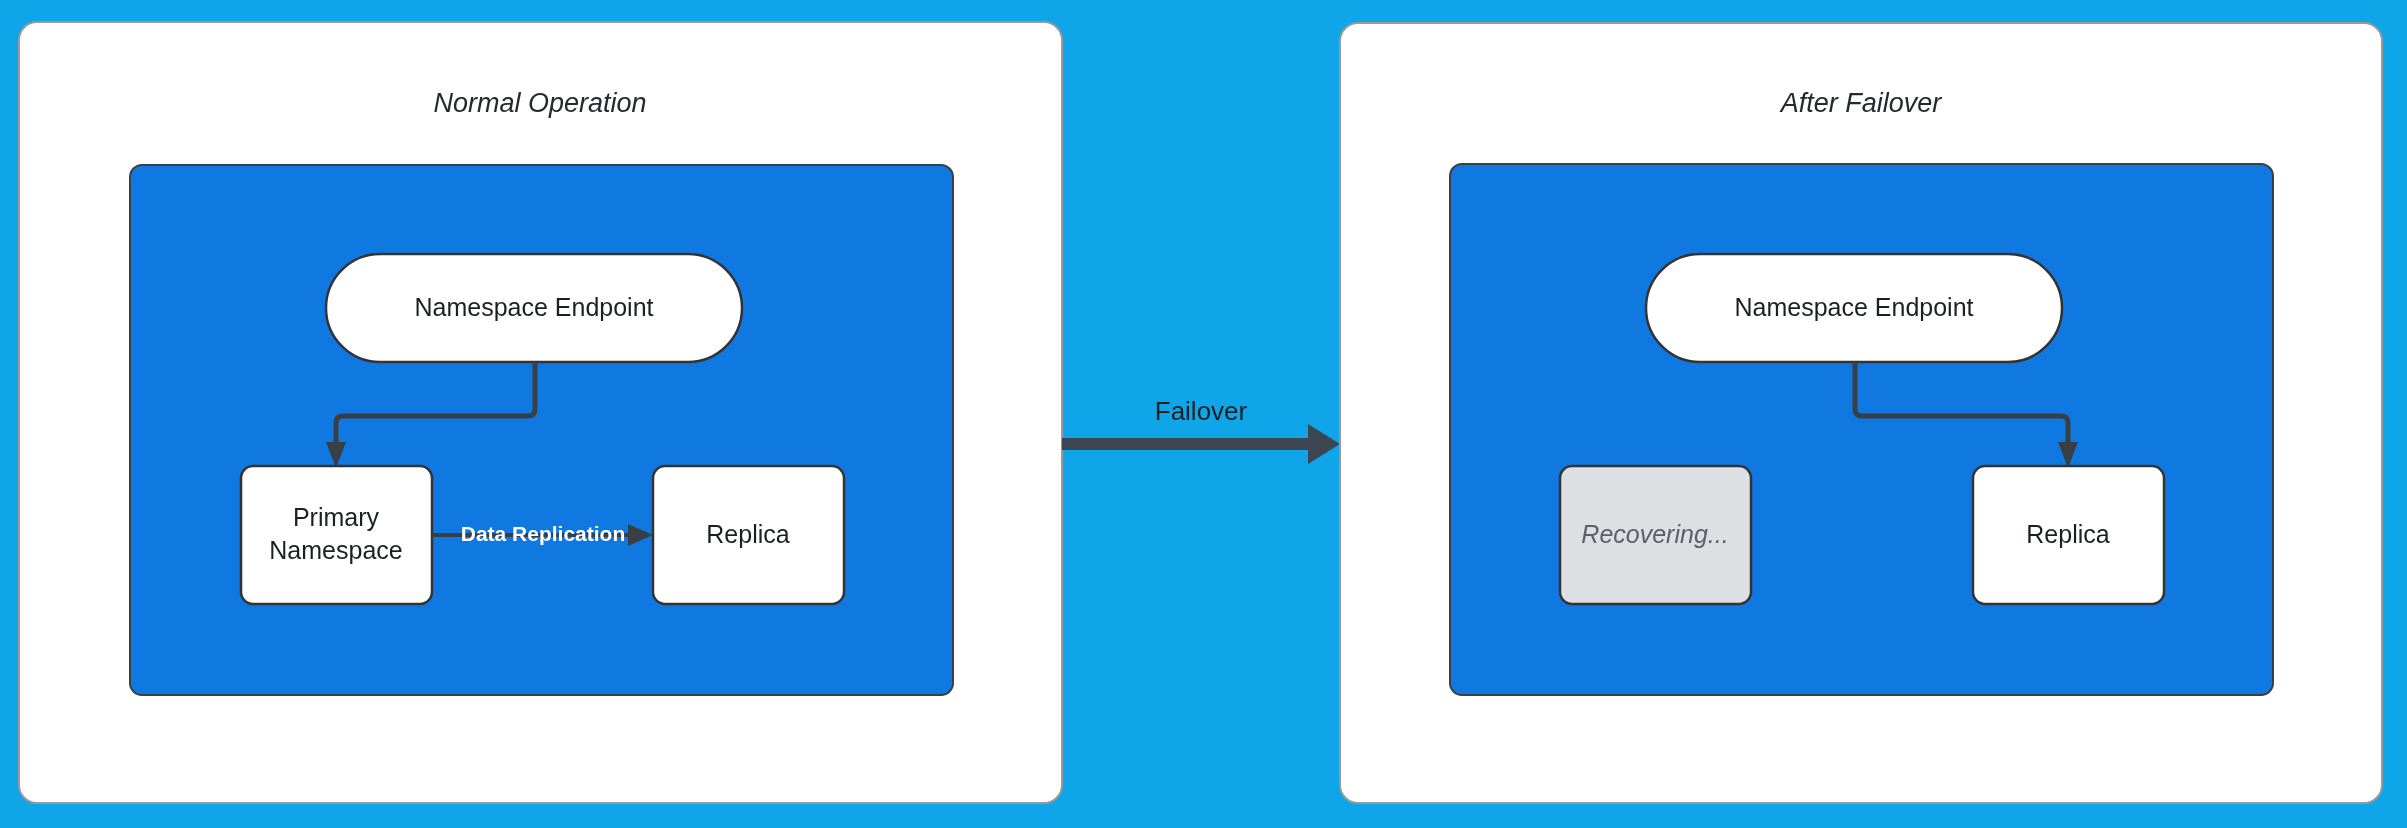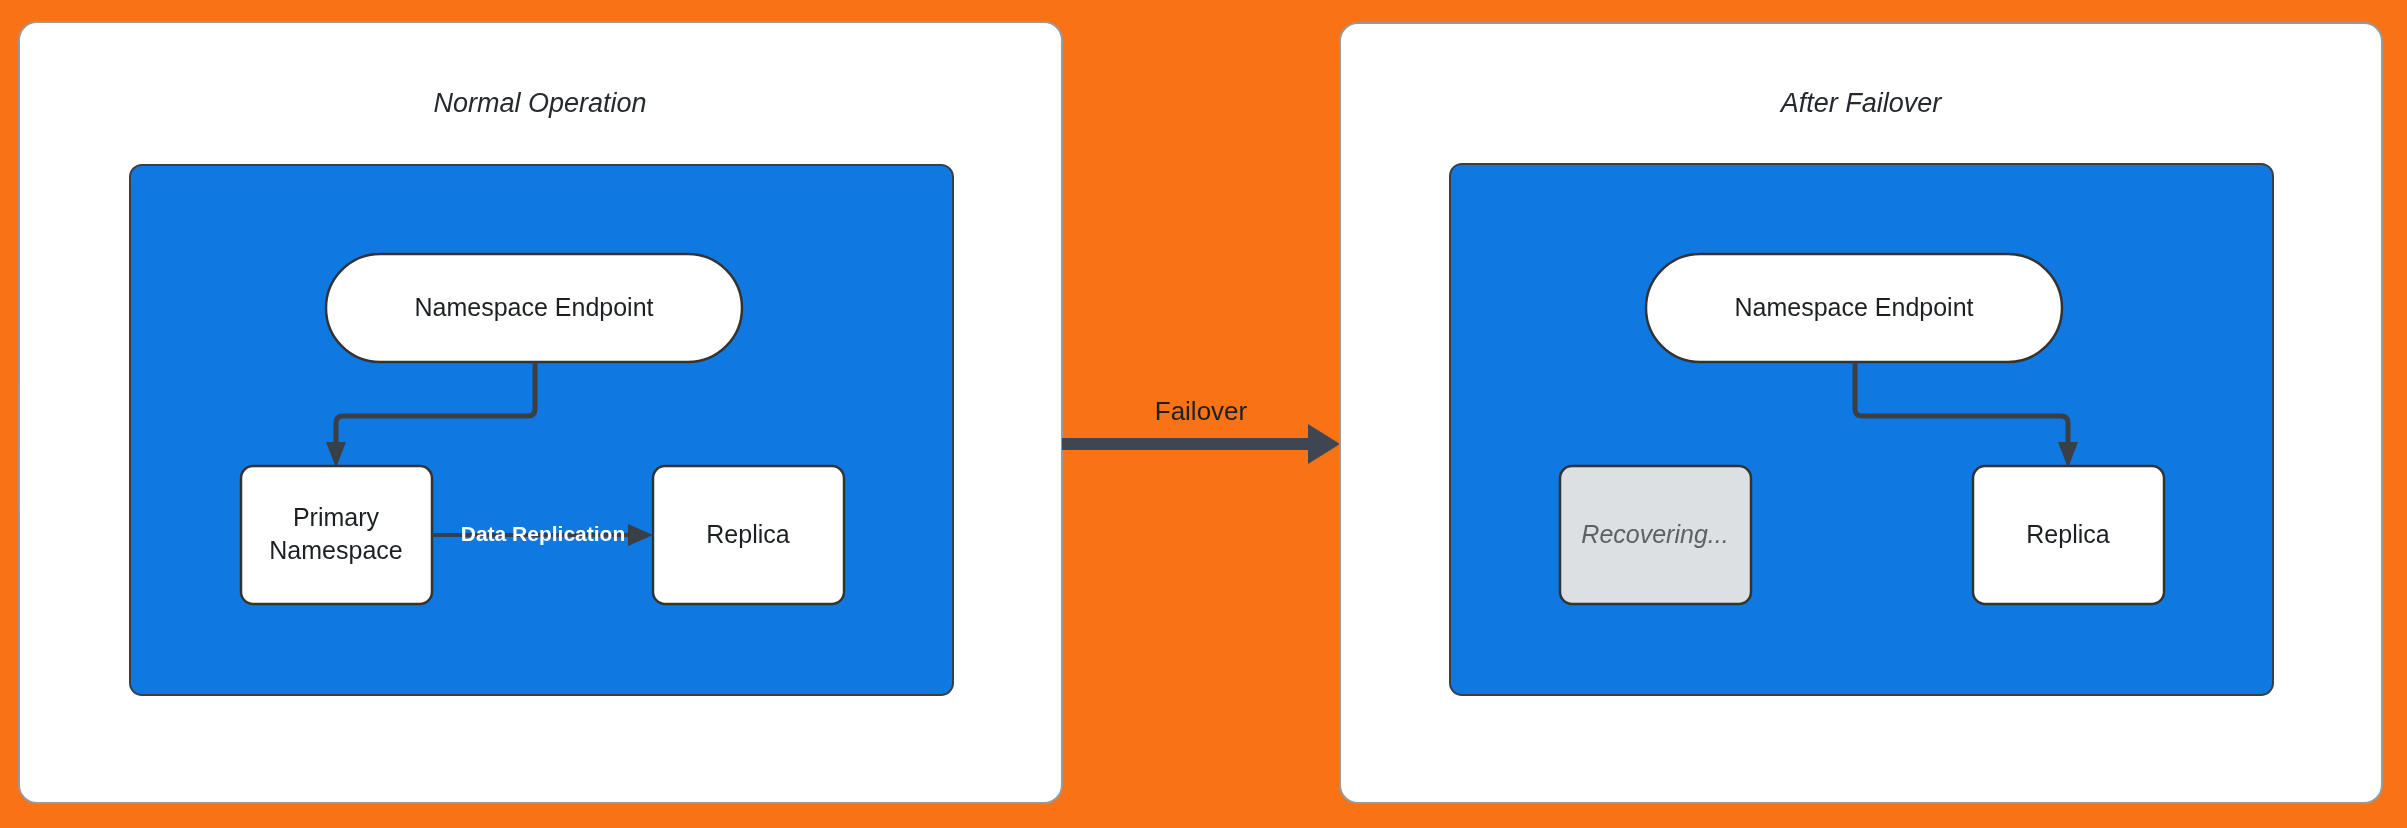--- a/index.html
+++ b/index.html
@@ -10,21 +10,21 @@
   body {
     width: 2407px;
     height: 828px;
     font-family: "Liberation Sans", sans-serif;
     overflow: hidden;
   }
   #stage {
     position: relative;
     width: 2407px;
     height: 828px;
-    background: #f97316;
+    background: #0ea5e9;
   }
   svg#diagram {
     position: absolute;
     left: 0;
     top: 0;
     width: 2407px;
     height: 828px;
     display: block;
   }
   .panel-frame {

